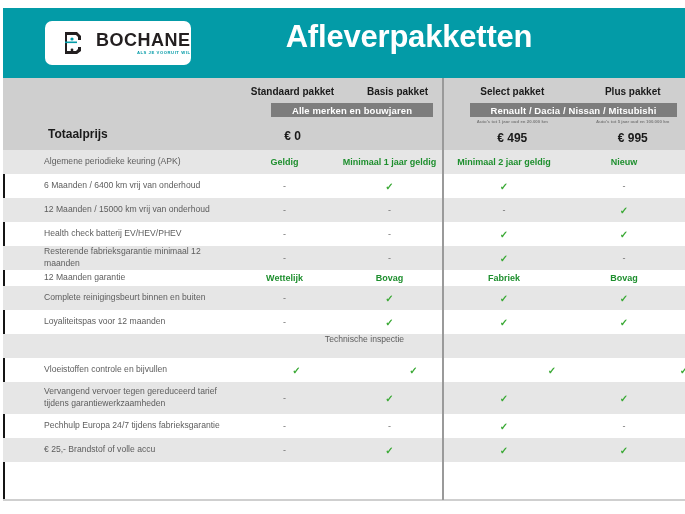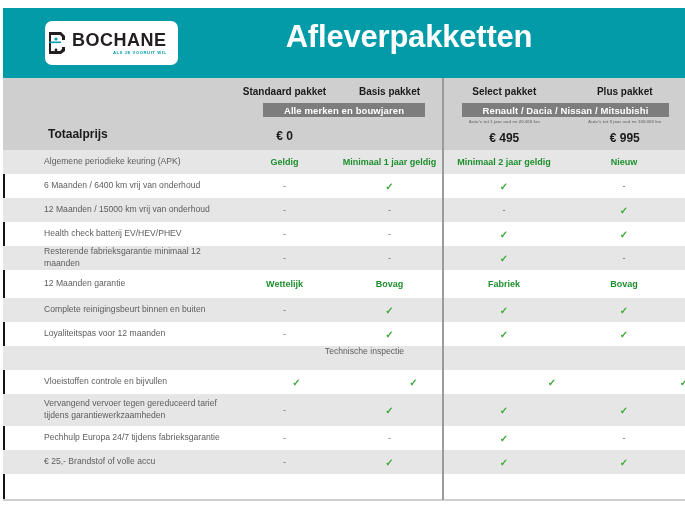--- a/index.html
+++ b/index.html
@@ -31,29 +31,30 @@
     width: 682px;
     height: 70px;
     background: #039BA7;
     display: flex;
     align-items: center;
   }
   .logo-card {
     position: absolute;
     left: 42px;
     top: 13px;
-    width: 133px;
+    width: 146px;
     height: 44px;
     background: #ffffff;
     border-radius: 7px;
     display: flex;
     align-items: center;
     justify-content: flex-start;
     box-sizing: border-box;
-    padding-left: 2px;
+    padding-left: 18px;
+    gap: 8px;
   }
   .logo-mark {
     width: 20px;
     height: 26px;
     position: relative;
     flex: 0 0 auto;
     margin-right: 5px;
   }
   .logo-mark svg { display: block; }
   .logo-text-wrap {
@@ -101,20 +102,21 @@
     left: 3px;
     top: 78px;
     width: 682px;
     height: 72px;
     background: #cfcfcf;
   }
   .colhead .group {
     position: absolute;
     top: 0;
     height: 72px;
+    margin-left: 8px;
   }
   .group-left  { left: 0px;   width: 439px; }
   .group-right { left: 441px; width: 241px; }
 
   .grp-titles {
     position: absolute;
     top: 8px;
     left: 0;
     right: 0;
     display: flex;
@@ -358,21 +360,21 @@
         <div class="cell c4"><span class="tick">✓</span></div>
       </div>
       <div class="row shade" style="height: 24px;">
         <div class="label">Resterende fabrieksgarantie minimaal 12 maanden</div>
         <div class="cell c1"><span class="dash">-</span></div>
         <div class="cell c2"><span class="dash">-</span></div>
         <div class="gap"></div>
         <div class="cell c3"><span class="tick">✓</span></div>
         <div class="cell c4"><span class="dash">-</span></div>
       </div>
-      <div class="row plain" style="height: 28px;">
+      <div class="row plain" style="height: 16px;">
         <div class="label">12 Maanden  garantie</div>
         <div class="cell c1"><span class="txt-green">Wettelijk</span></div>
         <div class="cell c2"><span class="txt-green">Bovag</span></div>
         <div class="gap"></div>
         <div class="cell c3"><span class="txt-green">Fabriek</span></div>
         <div class="cell c4"><span class="txt-green">Bovag</span></div>
       </div>
       <div class="row shade" style="height: 24px;">
         <div class="label">Complete reinigingsbeurt binnen en buiten</div>
         <div class="cell c1"><span class="dash">-</span></div>

